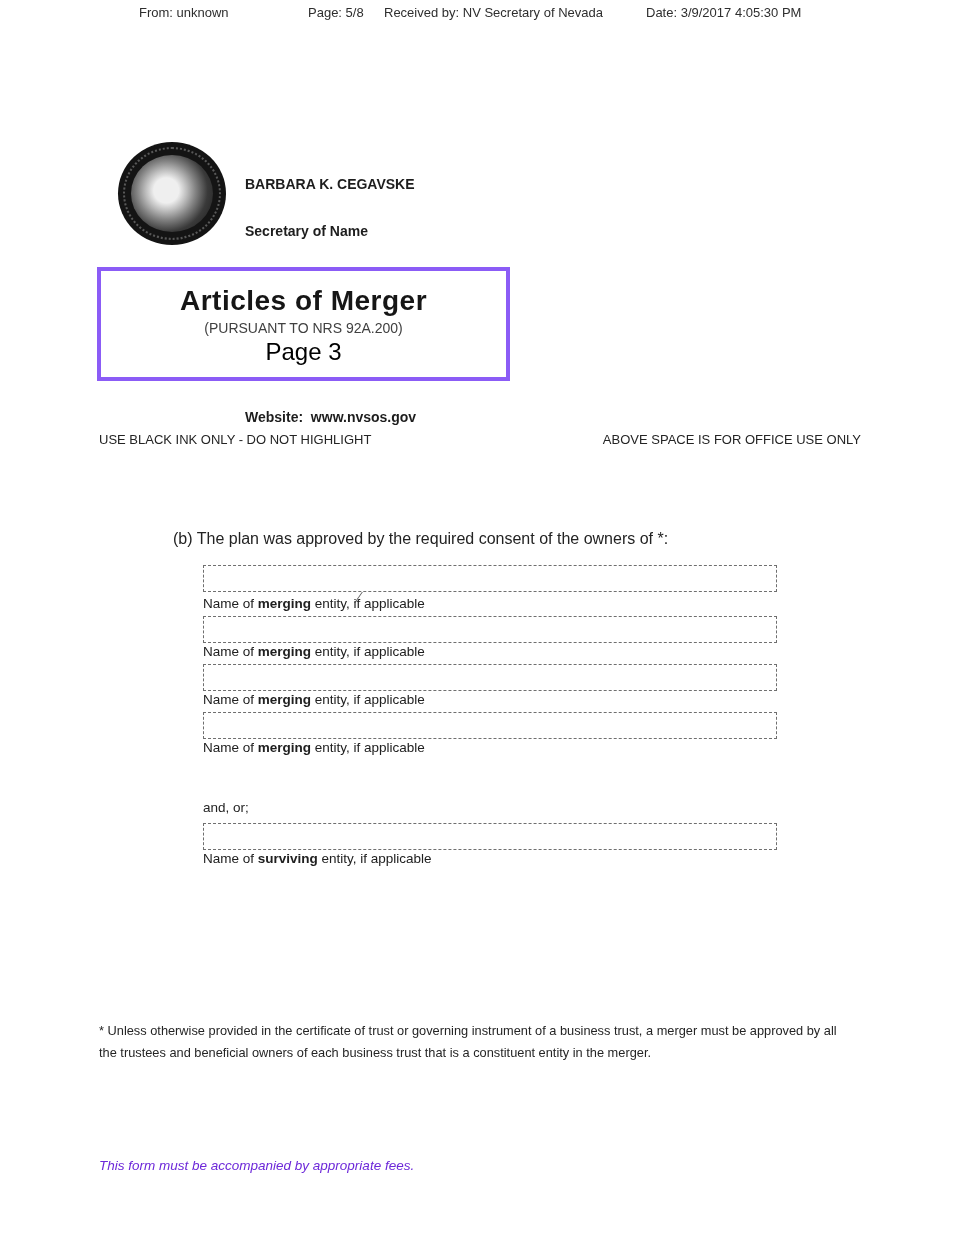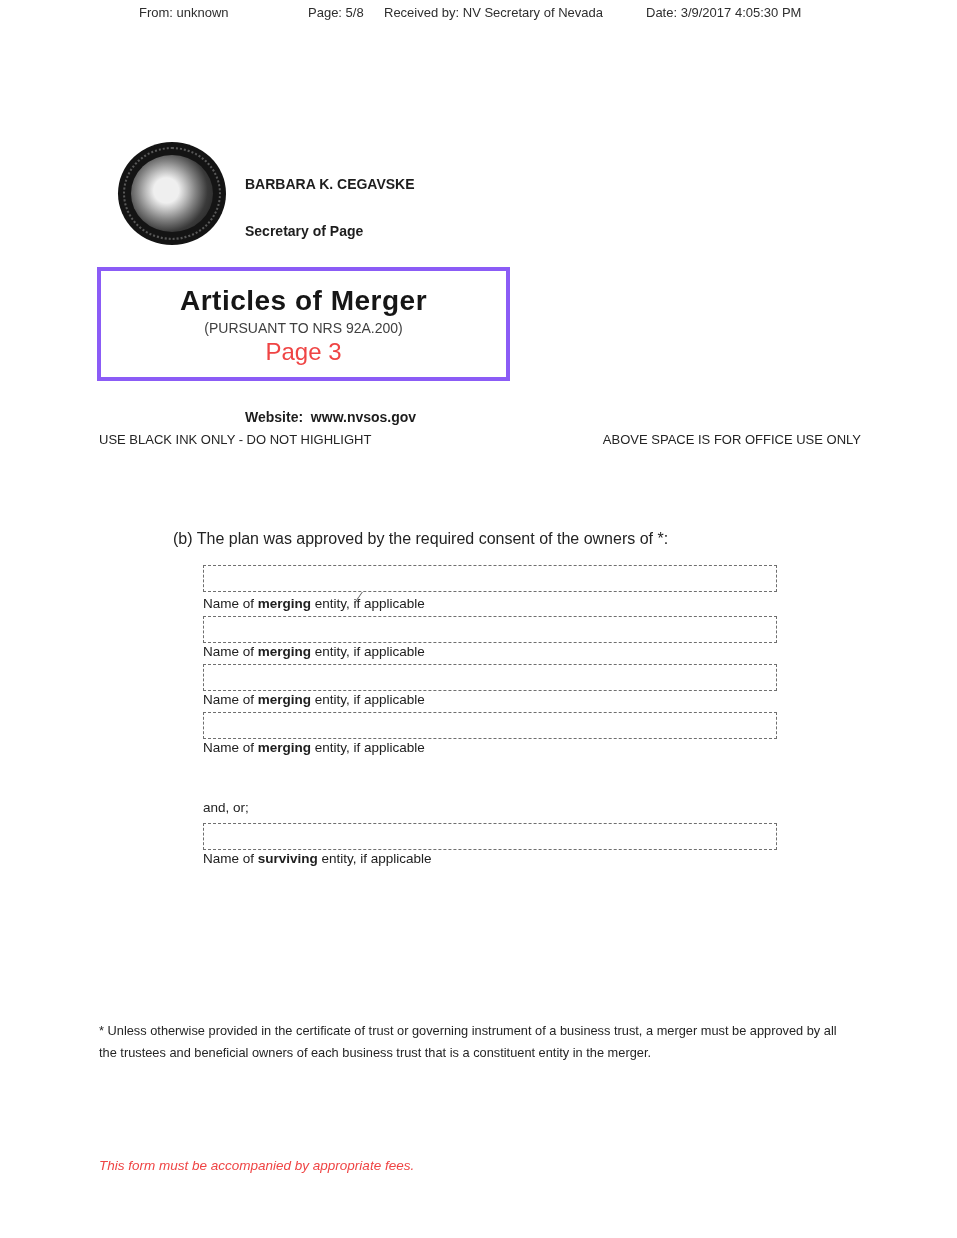--- a/index.html
+++ b/index.html
@@ -24,21 +24,21 @@
           border:2px dotted #d8d8d8; opacity:.35; }
   .letterhead { position:absolute; left:245px; top:146px; font-size:14px;
           font-weight:bold; color:#1d1d1d; line-height:15.5px; white-space:pre-wrap; }
   .letterhead div { margin:0; }
 
   
   .title-box { position:absolute; left:97px; top:267px; width:405px; height:106px;
           border:4px solid #8b5cf6; text-align:center; background:#fff; }
   .tb-title { margin-top:14px; font-size:28px; font-weight:bold; color:#161616; letter-spacing:.5px; }
   .tb-sub   { font-size:14px; color:#404040; margin-top:3px; }
-  .tb-page  { font-size:24px; color:#ef4444; margin-top:2px; }
+  .tb-page  { font-size:24px; color:#000000; margin-top:2px; }
 
   
   .instr { position:absolute; top:432px; font-size:13px; font-weight:normal; color:#242424; white-space:nowrap; }
   .instr-left  { left:99px; }
   .instr-right { right:96px; }
 
   
   .prompt { position:absolute; left:173px; top:530px; font-size:16px; color:#232323; white-space:pre-wrap;text-align:center; }
   .field { position:absolute; left:203px; width:572px; height:25px;
           border:1.5px dashed #6f6f6f; background:transparent; }
@@ -48,41 +48,41 @@
   .connector { position:absolute; left:203px; top:800px; font-size:13.5px; color:#232323;text-align:right; }
   .stray-mark { position:absolute; left:344px; top:592px; width:14px; height:11px;
           border-right:1.5px solid #333; transform:skewX(-35deg); opacity:.8; }
 
   
   .footnote { position:absolute; left:99px; top:1020px; width:756px;
           font-size:12.8px; line-height:1.75; color:#252525; }
 
   
   .footer-note { position:absolute; left:99px; top:1158px; font-size:13.5px;
-          font-style:italic; color:#ef4444; }
+          font-style:italic; color:#6d28d9; }
   .footer-right { position:absolute; right:95px; top:1155px; font-size:10.5px;
           line-height:13px; color:#2e2e2e; text-align:right; }
 </style>
 </head>
 <body>
 
 <div class="page">
 
   <div class="fax fax-from">From: unknown</div>
   <div class="fax fax-page">Page: 5/8</div>
   <div class="fax fax-received">Received by: NV Secretary of Nevada</div>
   <div class="fax fax-date">Date: 3/9/2017 4:05:30 PM</div>
 
   <div class="seal">
     <div class="seal-inner"></div>
     <div class="seal-ring"></div>
   </div>
   <div class="letterhead">
     <div>BARBARA K. CEGAVSKE</div>
-    <div>Secretary of Page</div>
+    <div>Secretary of Name</div>
     <div>202 North Carson Street</div>
     <div>Carson City, Nevada 89701-4201</div>
     <div>(775) 684-5708</div>
     <div>Website:  www.nvsos.gov</div>
   </div>
 
   <div class="title-box">
     <div class="tb-title">Articles of Merger</div>
     <div class="tb-sub">(PURSUANT TO NRS 92A.200)</div>
     <div class="tb-page">Page 3</div>

